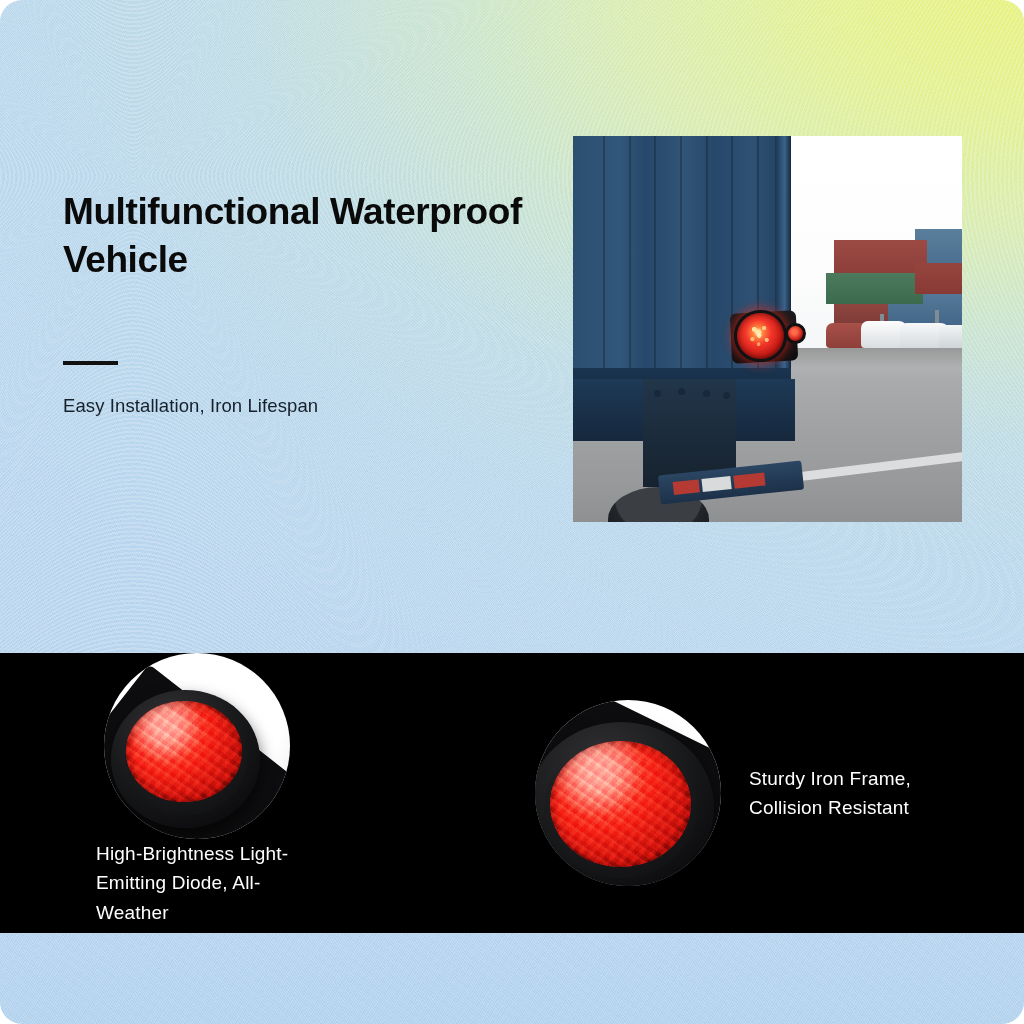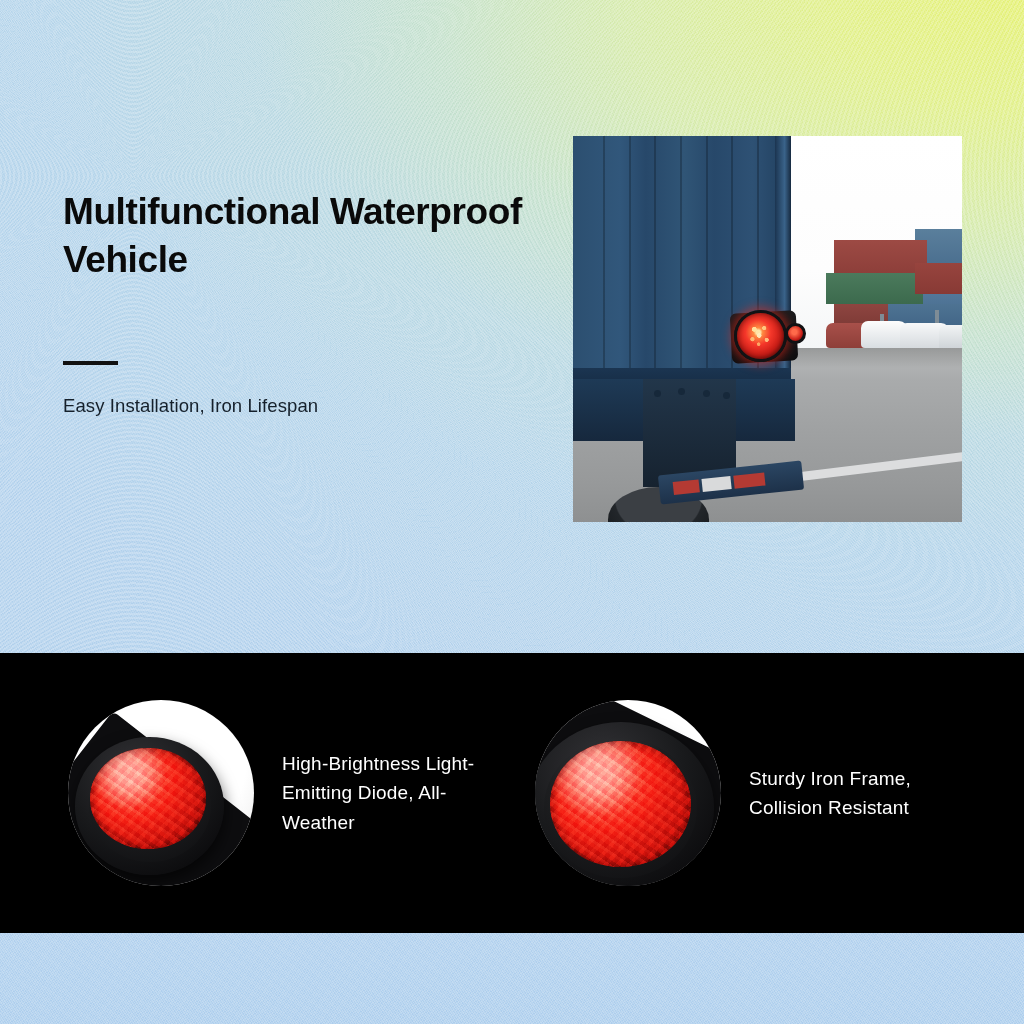--- a/index.html
+++ b/index.html
@@ -7,20 +7,21 @@
   html, body { width:1024px; height:1024px; }
   body {
     font-family: "Liberation Sans", sans-serif;
     background:#ffffff;
     overflow:hidden;
   }
   .canvas {
     position:relative;
     width:1024px; height:1024px;
     overflow:hidden;
+    border-radius:22px;
   }
 
   
   .hero-panel {
     position:absolute; left:0; top:0; width:1024px; height:653px;
     background:
       radial-gradient(130% 115% at 100% 0%, #e6f27c 0%, #e3f18e 14%, #d8ecb0 30%, #c8e3cf 44%, #bddbe4 58%, #b9d7ec 74%, #b7d4ee 100%);
     overflow:hidden;
   }
   .hero-panel::after{
@@ -179,21 +180,21 @@
 
   
   .feature-band {
     position:absolute; left:0; top:653px; width:1024px; height:280px;
     background:#000000; z-index:5;
   }
   .feature {
     position:absolute; top:0; height:100%;
     display:flex; align-items:center;
   }
-  .feature-left  { left:68px; }
+  .feature-left  { left:68px;flex-direction:column; }
   .feature-right { left:535px; }
 
   
   .circle-shot {
     position:relative; width:186px; height:186px; border-radius:50%;
     background:radial-gradient(circle at 38% 30%, #ffffff 0 62%, #f1f1f1 78%, #dcdcdc 100%);
     overflow:hidden; flex:0 0 auto;
   }
   
   .bracket {

